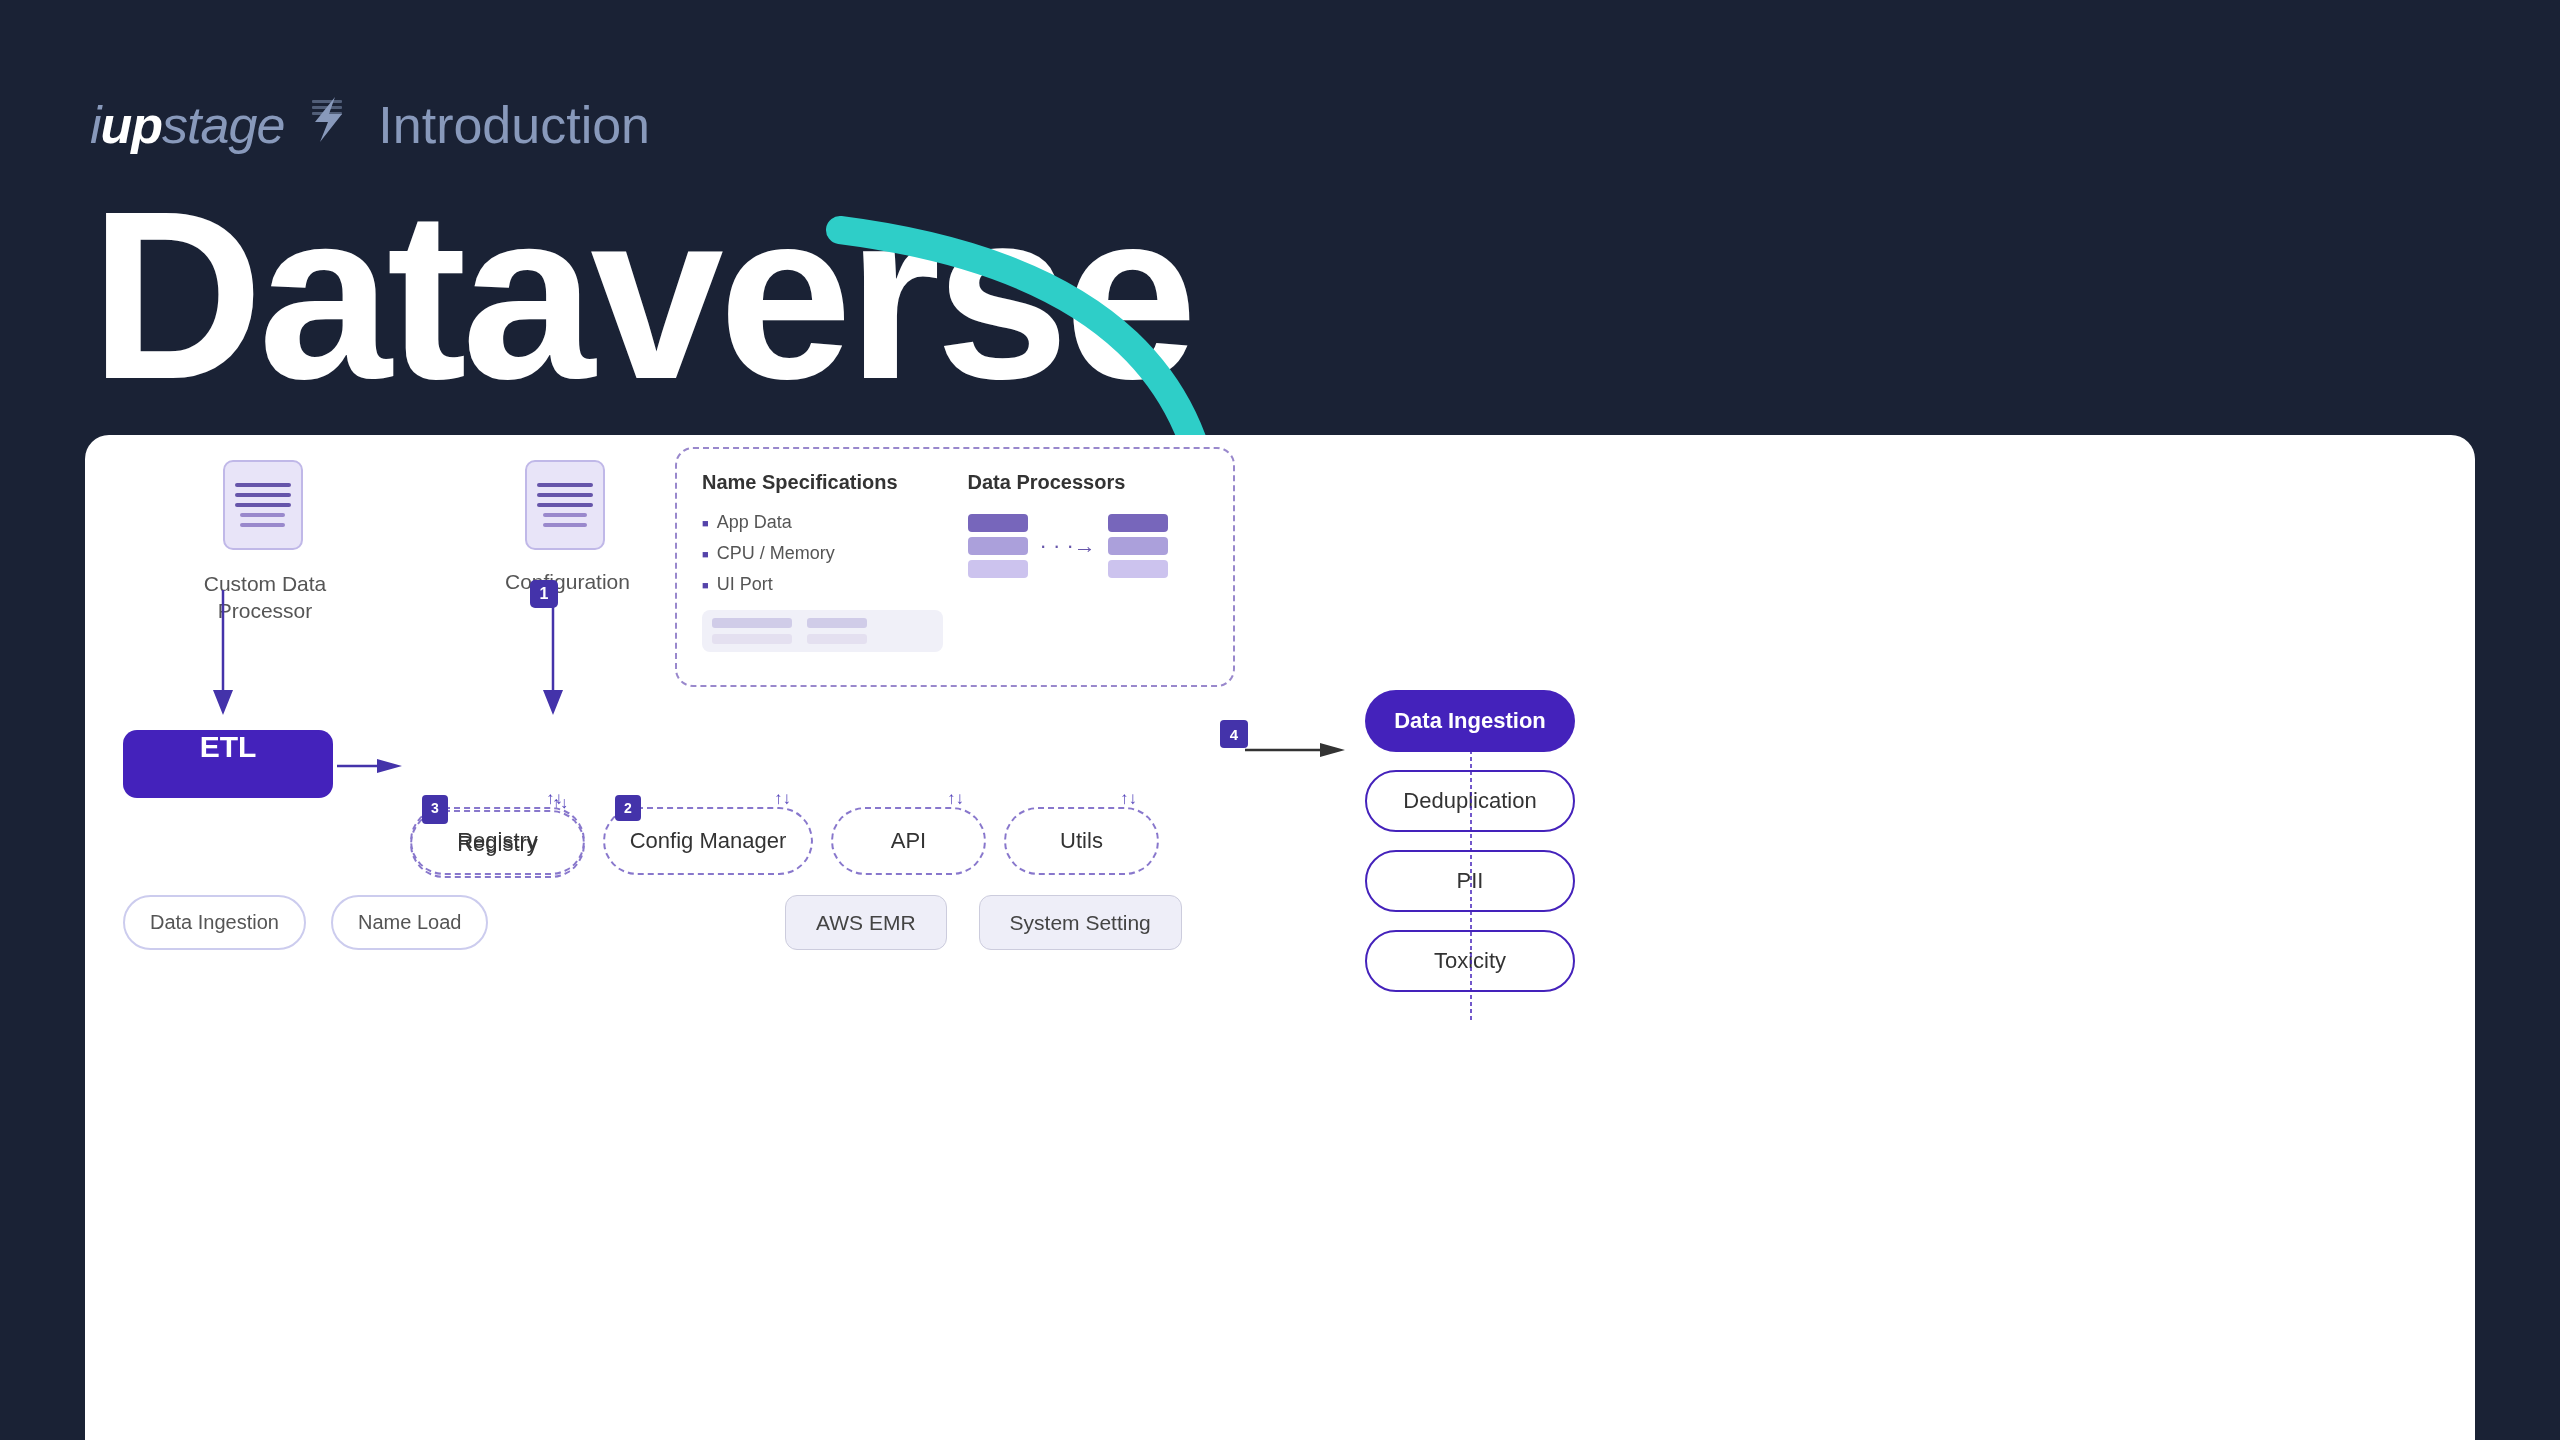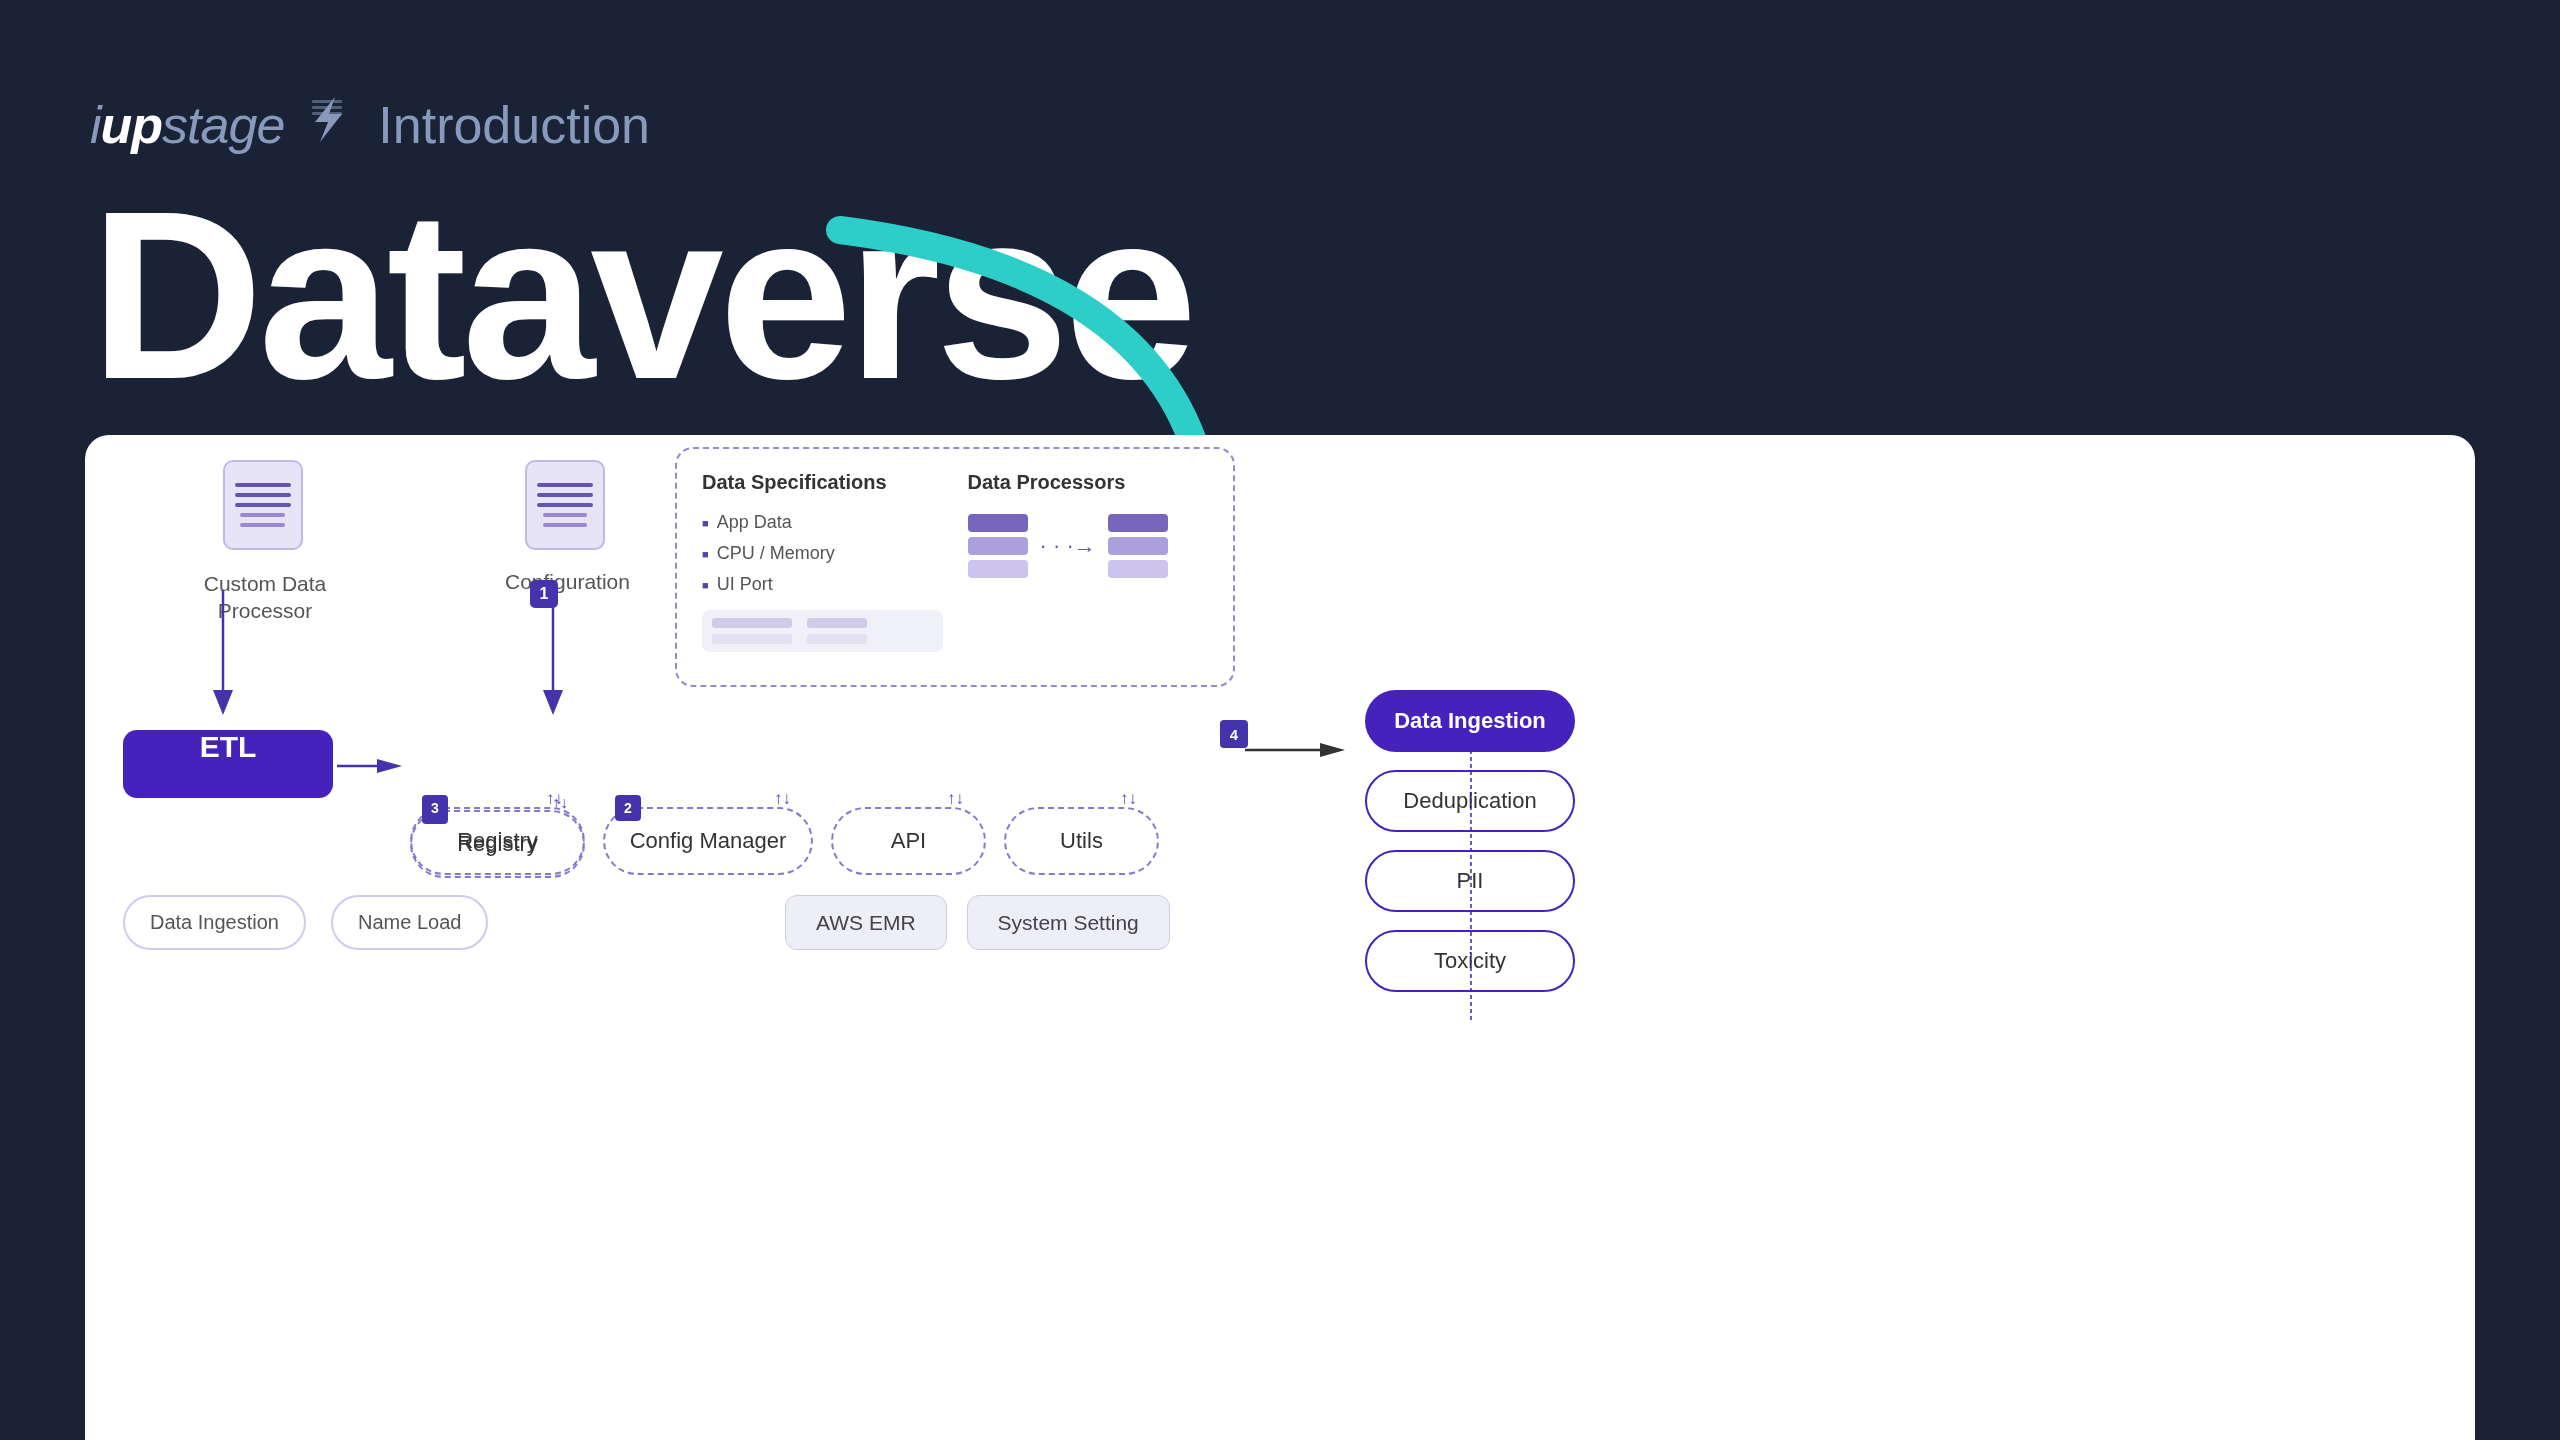--- a/index.html
+++ b/index.html
@@ -115,21 +115,21 @@
     <div style="position:absolute;top:155px;left:453px;">
       <svg width="30" height="130" viewBox="0 0 30 130">
         <line x1="15" y1="0" x2="15" y2="110" stroke="#4433aa" stroke-width="2.5"></line>
         <polygon points="5,100 25,100 15,125" fill="#4433aa"></polygon>
       </svg>
     </div>
 
     <div style="position:absolute;top:12px;left:590px;width:560px;height:240px;border:2.5px dashed #9988cc;border-radius:18px;padding:22px 25px;display:flex;gap:25px;">
 
       <div style="flex:1;">
-        <div style="color:#333;font-size:20px;font-weight:700;margin-bottom:18px;">Data Specifications</div>
+        <div style="color:#333;font-size:20px;font-weight:700;margin-bottom:18px;">Name Specifications</div>
         <ul style="list-style:none;display:flex;flex-direction:column;gap:10px;">
           <li style="color:#555;font-size:18px;display:flex;align-items:center;gap:8px;">
             <span style="color:#5544aa;font-size:11px;">■</span>
             <span>App Data</span>
           </li>
           <li style="color:#555;font-size:18px;display:flex;align-items:center;gap:8px;">
             <span style="color:#5544aa;font-size:11px;">■</span>
             <span>CPU / Memory</span>
           </li>
           <li style="color:#555;font-size:18px;display:flex;align-items:center;gap:8px;">
@@ -215,21 +215,21 @@
 
     <div style="position:absolute;top:460px;left:38px;display:flex;gap:25px;">
       <div style="height:55px;border:2px solid #ccccee;border-radius:35px;padding:0 25px;display:flex;align-items:center;font-size:20px;color:#555;white-space:nowrap;">
         <span>Data Ingestion</span>
       </div>
       <div style="height:55px;border:2px solid #ccccee;border-radius:35px;padding:0 25px;display:flex;align-items:center;font-size:20px;color:#555;white-space:nowrap;">
         <span>Name Load</span>
       </div>
     </div>
 
-    <div style="position:absolute;top:460px;left:700px;display:flex;gap:20px;">
+    <div style="position:absolute;top:460px;left:700px;display:flex;gap:32px;">
       <div style="height:55px;background:#eeeef8;border:1.5px solid #ccccdd;border-radius:12px;padding:0 30px;display:flex;align-items:center;font-size:21px;color:#444;white-space:nowrap;">
         <span>AWS EMR</span>
       </div>
       <div style="height:55px;background:#eeeef8;border:1.5px solid #ccccdd;border-radius:12px;padding:0 30px;display:flex;align-items:center;font-size:21px;color:#444;white-space:nowrap;">
         <span>System Setting</span>
       </div>
     </div>
 
     <div style="position:absolute;top:300px;left:1160px;display:flex;align-items:center;">
       <svg width="110" height="30" viewBox="0 0 110 30">

